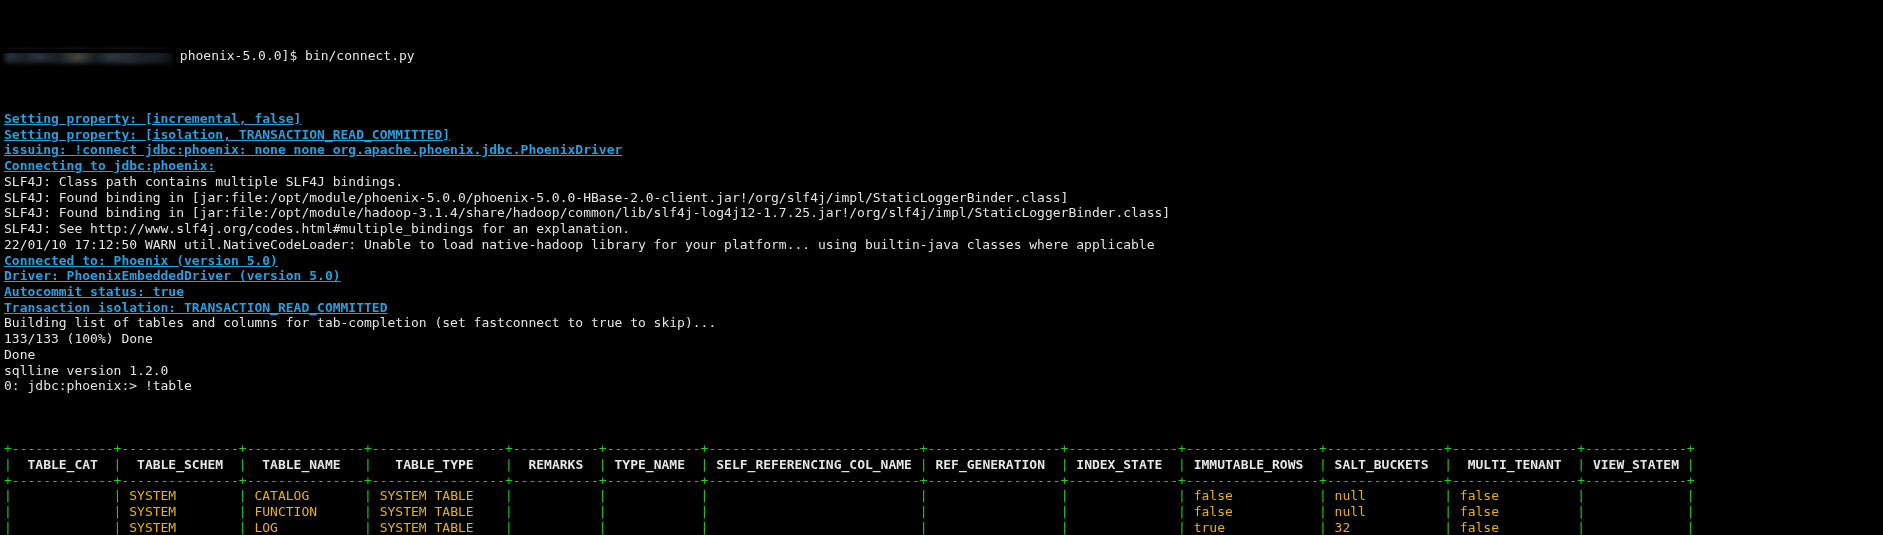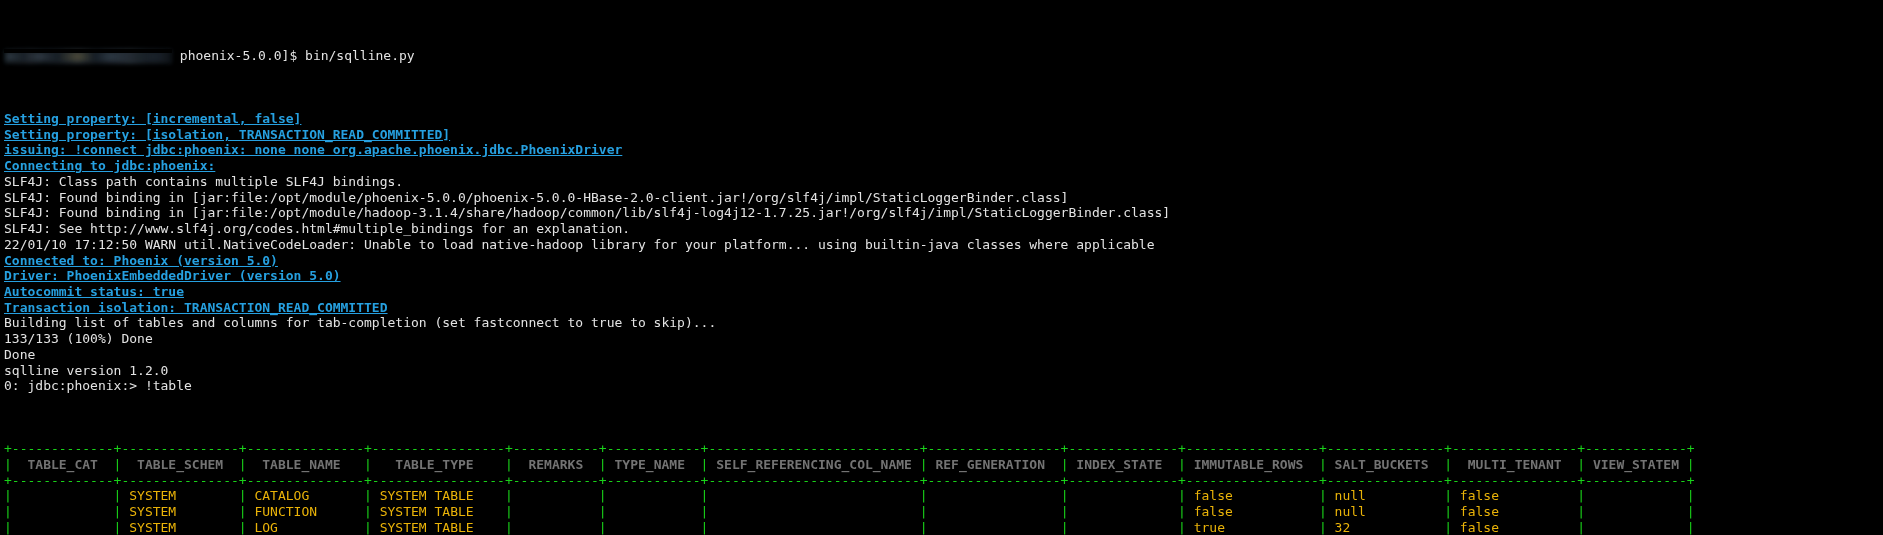--- a/index.html
+++ b/index.html
@@ -34,21 +34,21 @@
     white-space: pre;
   }
   .line {
     white-space: pre;
     height: 15.72px;
     letter-spacing: 0px;
   }
   .c-white  { color: #e3e3e3; }
   .c-cyan   { color: #26a0e0; font-weight: bold; text-decoration: underline; }
   .c-green  { color: #19d219; }
-  .c-hdr    { color: #737373; font-weight: bold; }
+  .c-hdr    { color: #e5e5e5; font-weight: bold; }
   .c-cell   { color: #eab308; }
 
   
   .redacted-wrap {
     display: inline-block;
     position: relative;
     vertical-align: bottom;
     width: 168px;
     height: 15px;
   }
@@ -92,20 +92,20 @@
     background: #000000;
   }
   .tbl { white-space: pre; }
 </style>
 </head>
 <body>
 
 <div id="terminal">
   <div class="scroll-area">
 
-    <div class="line"><span class="redacted-wrap"><span class="blur"></span><span class="smear"></span><span class="topbar"></span></span><span class="c-white"> phoenix-5.0.0]$ bin/sqlline.py</span></div>
+    <div class="line"><span class="redacted-wrap"><span class="blur"></span><span class="smear"></span><span class="topbar"></span></span><span class="c-white"> phoenix-5.0.0]$ bin/connect.py</span></div>
 
     <div id="log-lines"><div class="line c-cyan">Setting property: [incremental, false]</div><div class="line c-cyan">Setting property: [isolation, TRANSACTION_READ_COMMITTED]</div><div class="line c-cyan">issuing: !connect jdbc:phoenix: none none org.apache.phoenix.jdbc.PhoenixDriver</div><div class="line c-cyan">Connecting to jdbc:phoenix:</div><div class="line c-white">SLF4J: Class path contains multiple SLF4J bindings.</div><div class="line c-white">SLF4J: Found binding in [jar:file:/opt/module/phoenix-5.0.0/phoenix-5.0.0-HBase-2.0-client.jar!/org/slf4j/impl/StaticLoggerBinder.class]</div><div class="line c-white">SLF4J: Found binding in [jar:file:/opt/module/hadoop-3.1.4/share/hadoop/common/lib/slf4j-log4j12-1.7.25.jar!/org/slf4j/impl/StaticLoggerBinder.class]</div><div class="line c-white">SLF4J: See http://www.slf4j.org/codes.html#multiple_bindings for an explanation.</div><div class="line c-white">22/01/10 17:12:50 WARN util.NativeCodeLoader: Unable to load native-hadoop library for your platform... using builtin-java classes where applicable</div><div class="line c-cyan">Connected to: Phoenix (version 5.0)</div><div class="line c-cyan">Driver: PhoenixEmbeddedDriver (version 5.0)</div><div class="line c-cyan">Autocommit status: true</div><div class="line c-cyan">Transaction isolation: TRANSACTION_READ_COMMITTED</div><div class="line c-white">Building list of tables and columns for tab-completion (set fastconnect to true to skip)...</div><div class="line c-white">133/133 (100%) Done</div><div class="line c-white">Done</div><div class="line c-white">sqlline version 1.2.0</div><div class="line c-white">0: jdbc:phoenix:&gt; !table</div></div>
 
     <div id="result-table" class="tbl"><div class="line c-green">+-------------+---------------+---------------+-----------------+-----------+------------+---------------------------+-----------------+--------------+-----------------+---------------+----------------+-------------+</div><div class="line"><span class="c-green">|</span><span class="c-hdr">  TABLE_CAT  </span><span class="c-green">|</span><span class="c-hdr">  TABLE_SCHEM  </span><span class="c-green">|</span><span class="c-hdr">  TABLE_NAME   </span><span class="c-green">|</span><span class="c-hdr">   TABLE_TYPE    </span><span class="c-green">|</span><span class="c-hdr">  REMARKS  </span><span class="c-green">|</span><span class="c-hdr"> TYPE_NAME  </span><span class="c-green">|</span><span class="c-hdr"> SELF_REFERENCING_COL_NAME </span><span class="c-green">|</span><span class="c-hdr"> REF_GENERATION  </span><span class="c-green">|</span><span class="c-hdr"> INDEX_STATE  </span><span class="c-green">|</span><span class="c-hdr"> IMMUTABLE_ROWS  </span><span class="c-green">|</span><span class="c-hdr"> SALT_BUCKETS  </span><span class="c-green">|</span><span class="c-hdr">  MULTI_TENANT  </span><span class="c-green">|</span><span class="c-hdr"> VIEW_STATEM </span><span class="c-green">|</span></div><div class="line c-green">+-------------+---------------+---------------+-----------------+-----------+------------+---------------------------+-----------------+--------------+-----------------+---------------+----------------+-------------+</div><div class="line"><span class="c-green">|</span><span class="c-cell">             </span><span class="c-green">|</span><span class="c-cell"> SYSTEM        </span><span class="c-green">|</span><span class="c-cell"> CATALOG       </span><span class="c-green">|</span><span class="c-cell"> SYSTEM TABLE    </span><span class="c-green">|</span><span class="c-cell">           </span><span class="c-green">|</span><span class="c-cell">            </span><span class="c-green">|</span><span class="c-cell">                           </span><span class="c-green">|</span><span class="c-cell">                 </span><span class="c-green">|</span><span class="c-cell">              </span><span class="c-green">|</span><span class="c-cell"> false           </span><span class="c-green">|</span><span class="c-cell"> null          </span><span class="c-green">|</span><span class="c-cell"> false          </span><span class="c-green">|</span><span class="c-cell">             </span><span class="c-green">|</span></div><div class="line"><span class="c-green">|</span><span class="c-cell">             </span><span class="c-green">|</span><span class="c-cell"> SYSTEM        </span><span class="c-green">|</span><span class="c-cell"> FUNCTION      </span><span class="c-green">|</span><span class="c-cell"> SYSTEM TABLE    </span><span class="c-green">|</span><span class="c-cell">           </span><span class="c-green">|</span><span class="c-cell">            </span><span class="c-green">|</span><span class="c-cell">                           </span><span class="c-green">|</span><span class="c-cell">                 </span><span class="c-green">|</span><span class="c-cell">              </span><span class="c-green">|</span><span class="c-cell"> false           </span><span class="c-green">|</span><span class="c-cell"> null          </span><span class="c-green">|</span><span class="c-cell"> false          </span><span class="c-green">|</span><span class="c-cell">             </span><span class="c-green">|</span></div><div class="line"><span class="c-green">|</span><span class="c-cell">             </span><span class="c-green">|</span><span class="c-cell"> SYSTEM        </span><span class="c-green">|</span><span class="c-cell"> LOG           </span><span class="c-green">|</span><span class="c-cell"> SYSTEM TABLE    </span><span class="c-green">|</span><span class="c-cell">           </span><span class="c-green">|</span><span class="c-cell">            </span><span class="c-green">|</span><span class="c-cell">                           </span><span class="c-green">|</span><span class="c-cell">                 </span><span class="c-green">|</span><span class="c-cell">              </span><span class="c-green">|</span><span class="c-cell"> true            </span><span class="c-green">|</span><span class="c-cell"> 32            </span><span class="c-green">|</span><span class="c-cell"> false          </span><span class="c-green">|</span><span class="c-cell">             </span><span class="c-green">|</span></div></div>
 
   </div>
 </div>
 
 </body></html>

